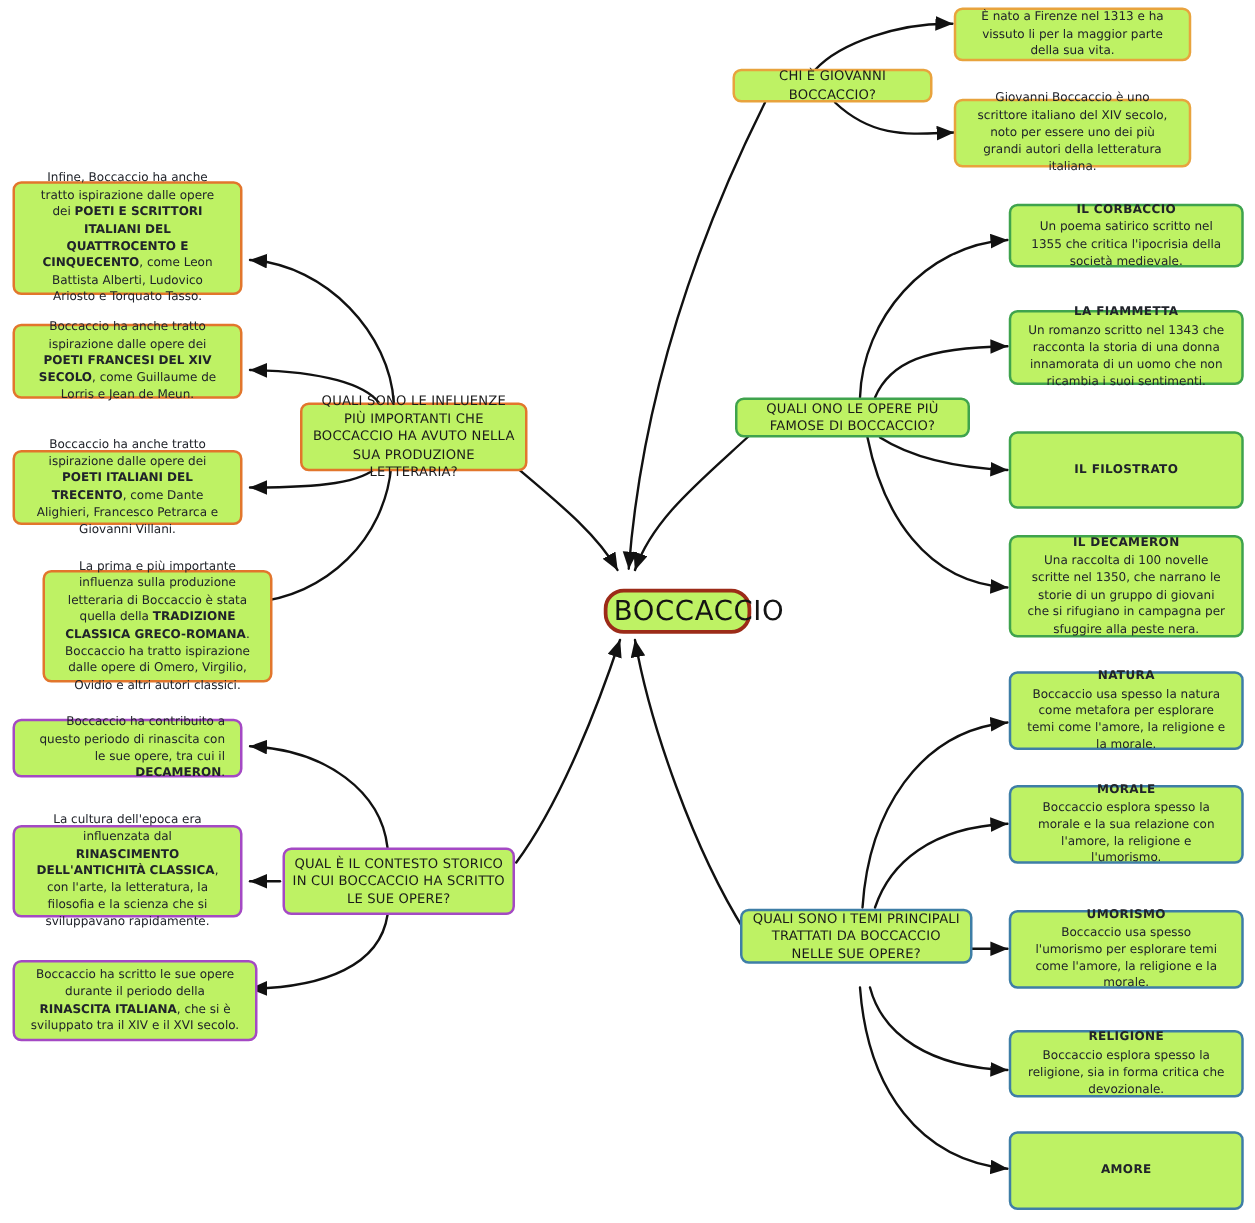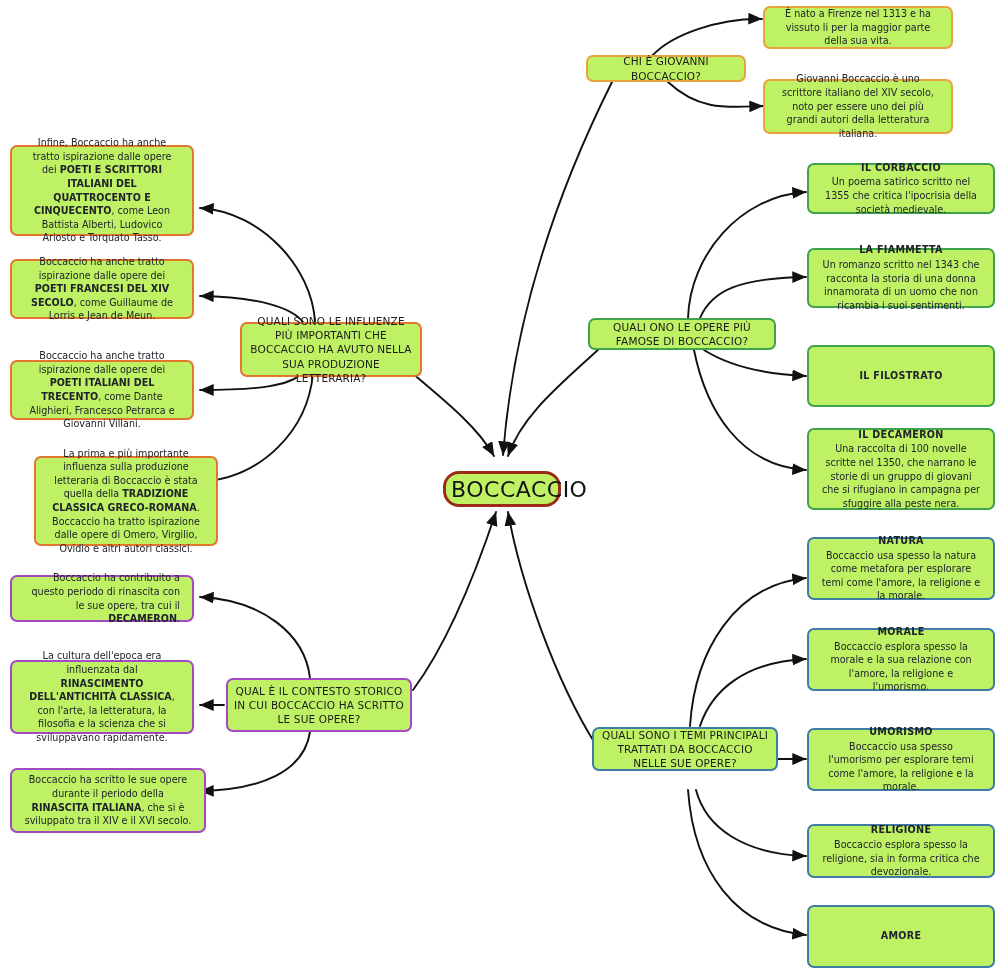--- a/index.html
+++ b/index.html
@@ -39,20 +39,21 @@
   }
 
   
   .root{
     border:3px solid #9C2B18;
     border-radius:16px;
     font-size:22px;
     letter-spacing:.5px;
     color:#141414;
     font-family:"DejaVu Sans", sans-serif;
+    margin-left:40px;
   }
 
   
   .qnode{
     border:2px solid #4d7c0f;
     font-size:10.5px;
     line-height:1.35;
     letter-spacing:.15px;
     color:#1a1a1a;
   }

